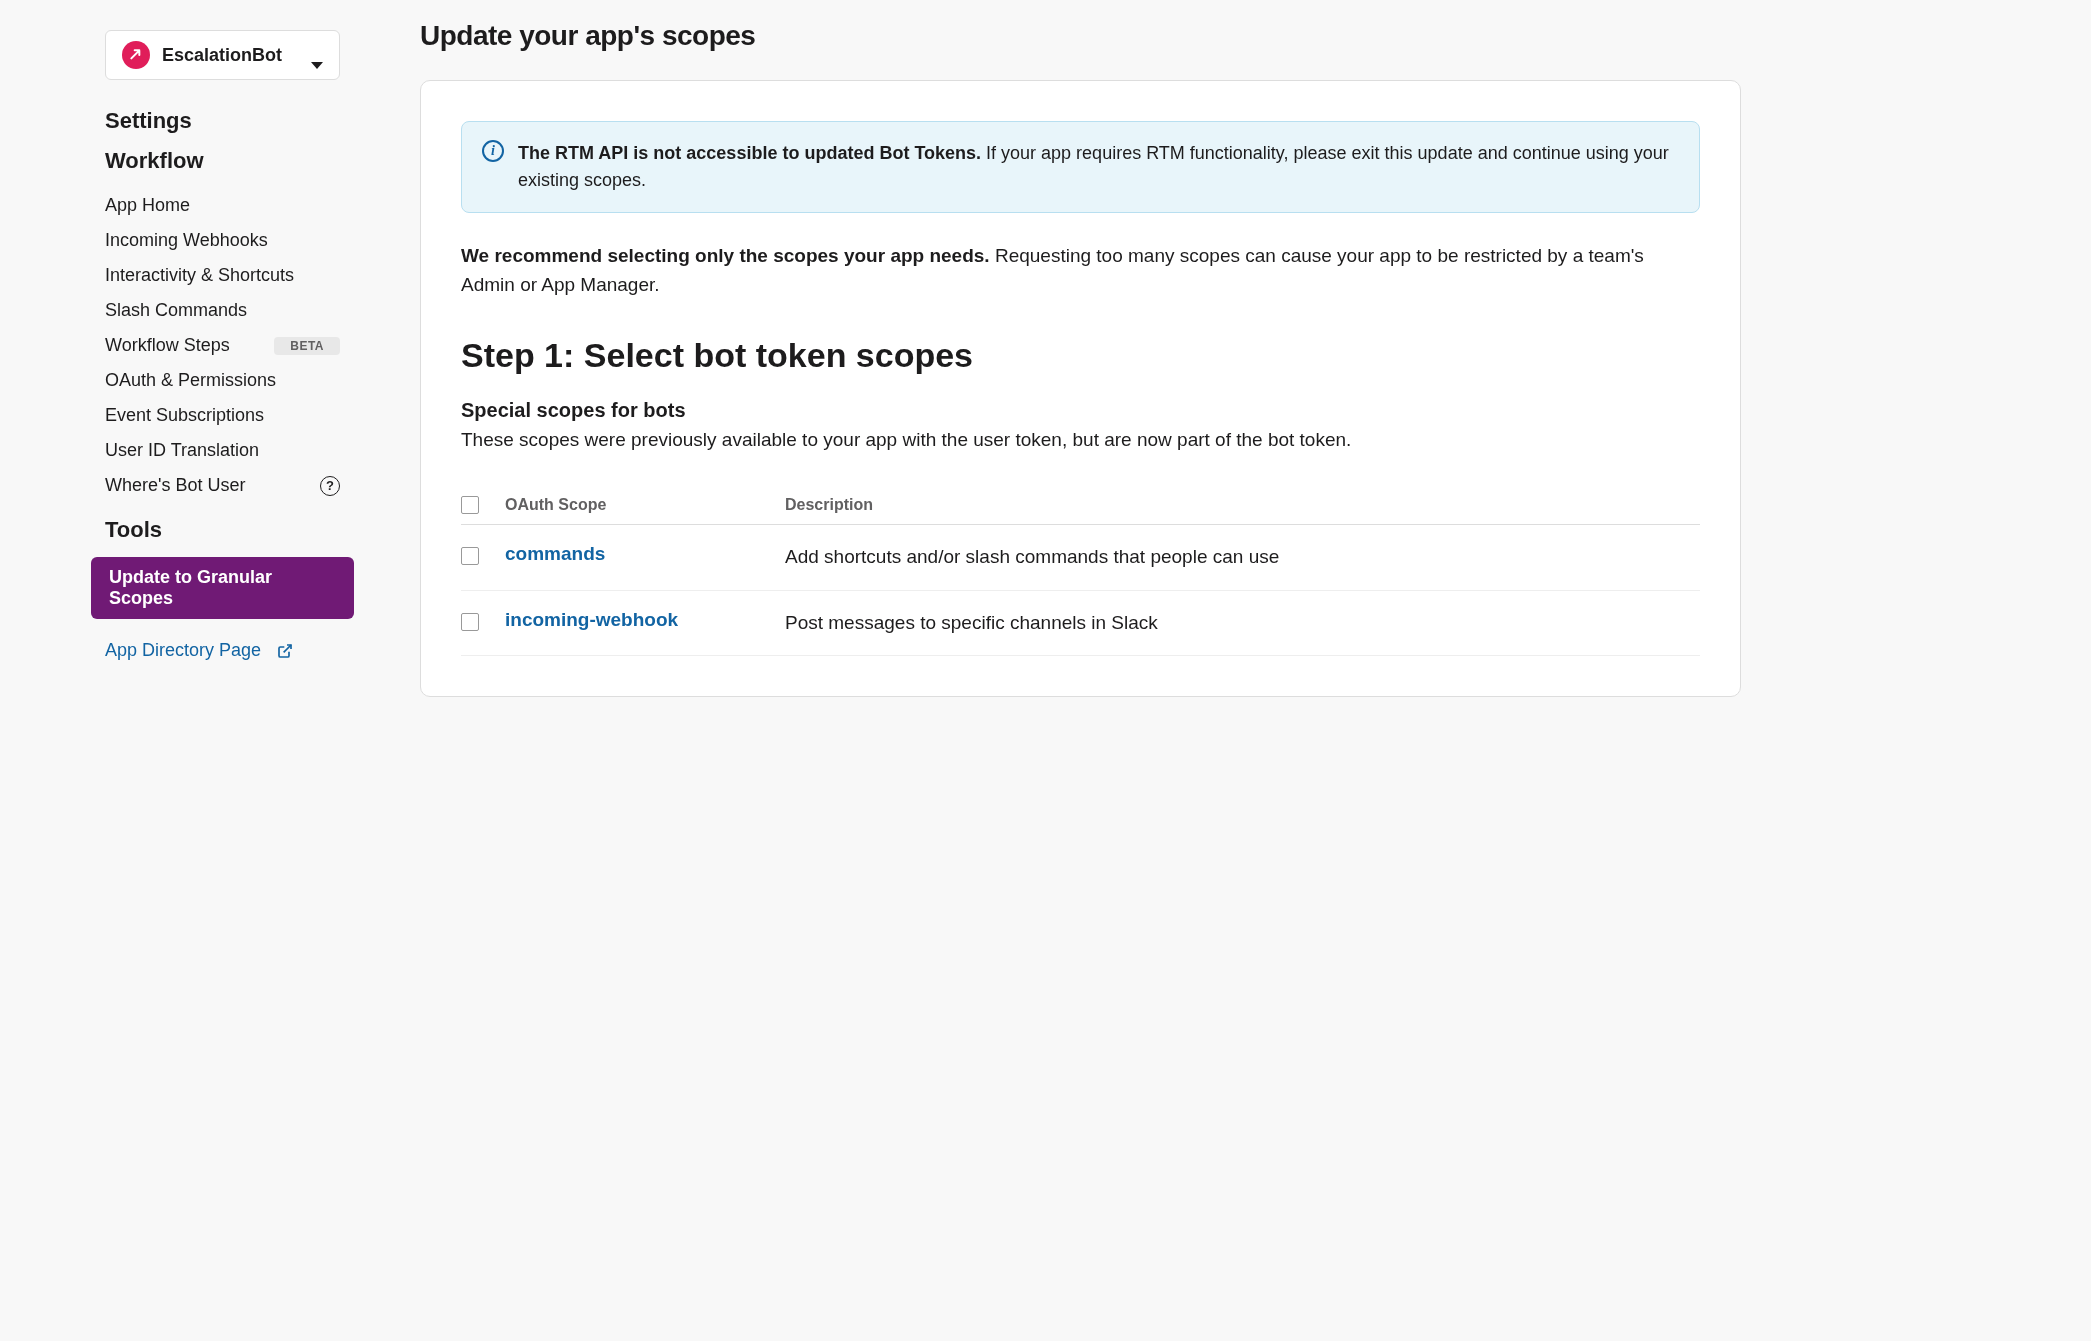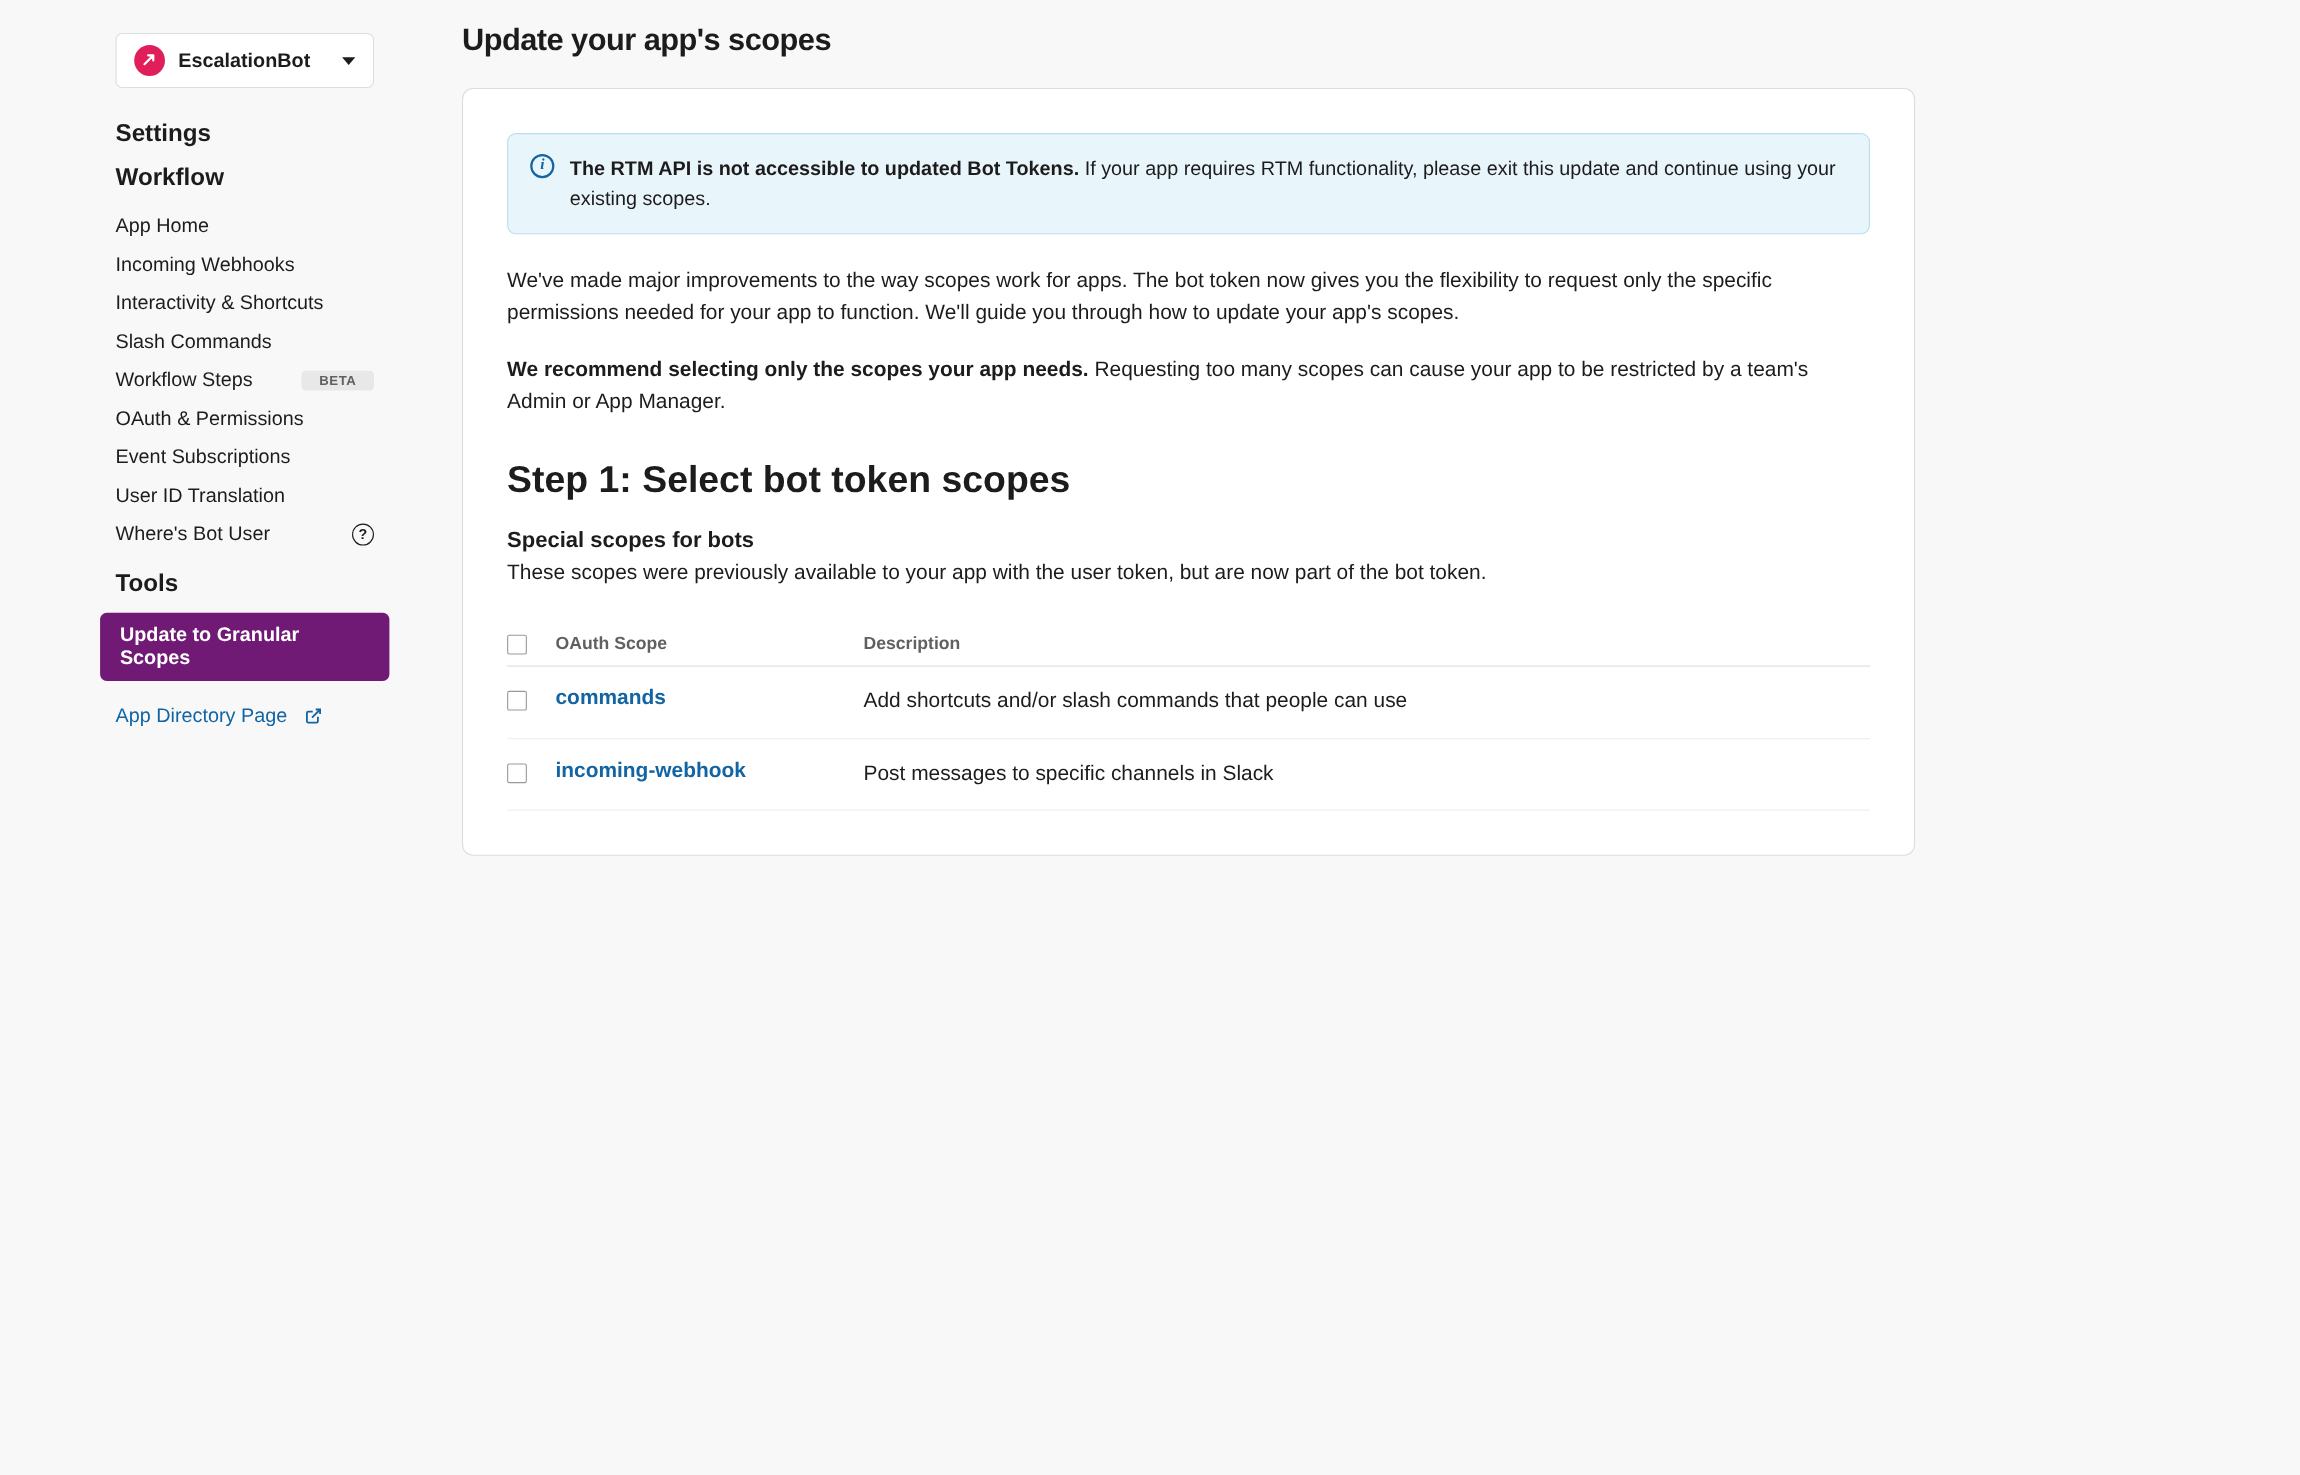--- a/index.html
+++ b/index.html
@@ -15,21 +15,21 @@
       display: flex;
       min-height: 100vh;
     }
     .sidebar {
       width: 380px;
       padding: 30px 40px 20px 105px;
       flex-shrink: 0;
     }
     .app-selector {
       display: flex;
-      align-items: center;
+      align-items: flex-end;
       background: #fff;
       border: 1px solid #ddd;
       border-radius: 6px;
       padding: 10px 16px;
       margin-bottom: 28px;
       cursor: pointer;
       justify-content: space-between;
     }
     .app-selector-left {
       display: flex;
@@ -325,21 +325,20 @@
   <h1 class="page-title">Update your app's scopes</h1>
 
   <div class="card">
     <div class="info-box">
       <div class="info-icon">i</div>
       <div class="info-text">
         <span class="bold">The RTM API is not accessible to updated Bot Tokens.</span><span> If your app requires RTM functionality, please exit this update and continue using your existing scopes.</span>
       </div>
     </div>
 
-    <p class="intro-text">We've made major improvements to the way scopes work for apps. The bot token now gives you the flexibility to request only the specific permissions needed for your app to function. We'll guide you through how to update your app's scopes.</p>
 
     <p class="recommend-text">
       <span class="bold">We recommend selecting only the scopes your app needs.</span><span> Requesting too many scopes can cause your app to be restricted by a team's Admin or App Manager.</span>
     </p>
 
     <h2 class="step-title">Step 1: Select bot token scopes</h2>
 
     <div class="subsection-title">Special scopes for bots</div>
     <p class="subsection-desc">These scopes were previously available to your app with the user token, but are now part of the bot token.</p>
 

